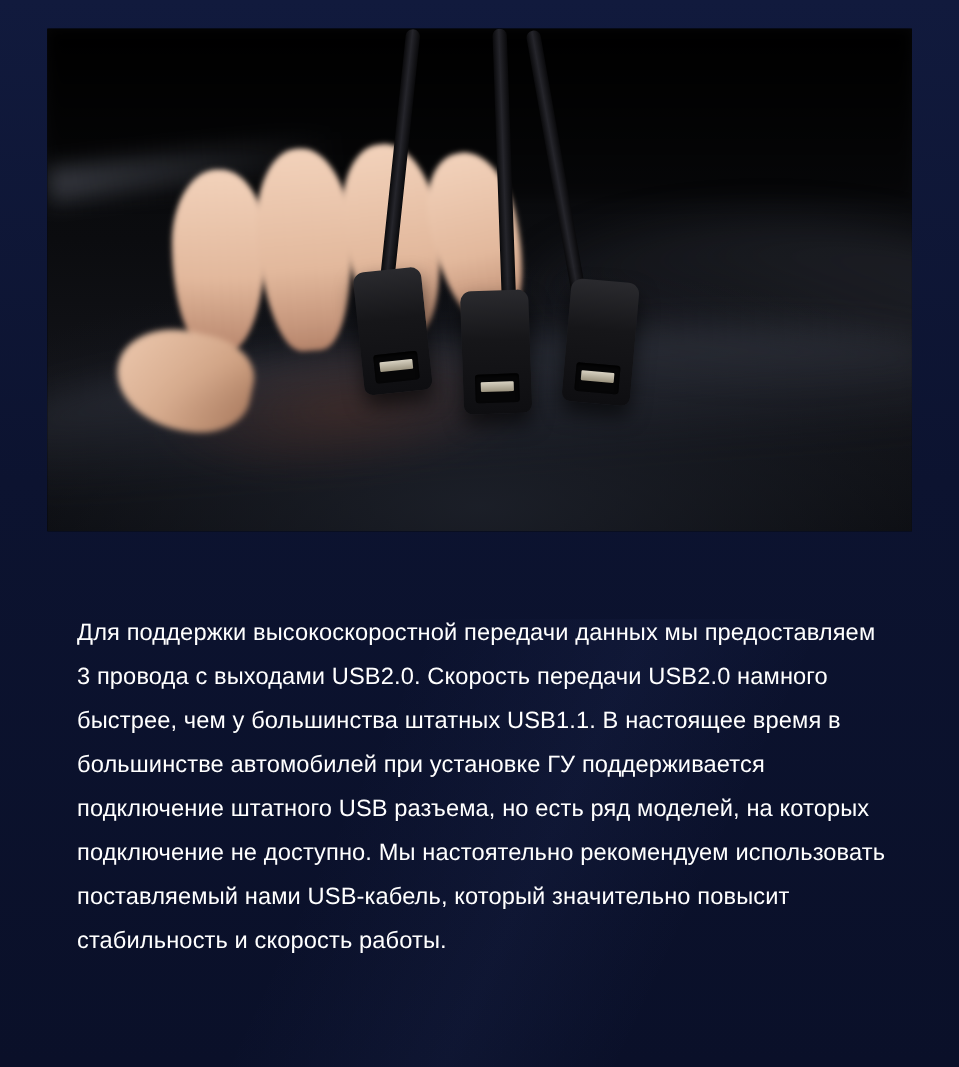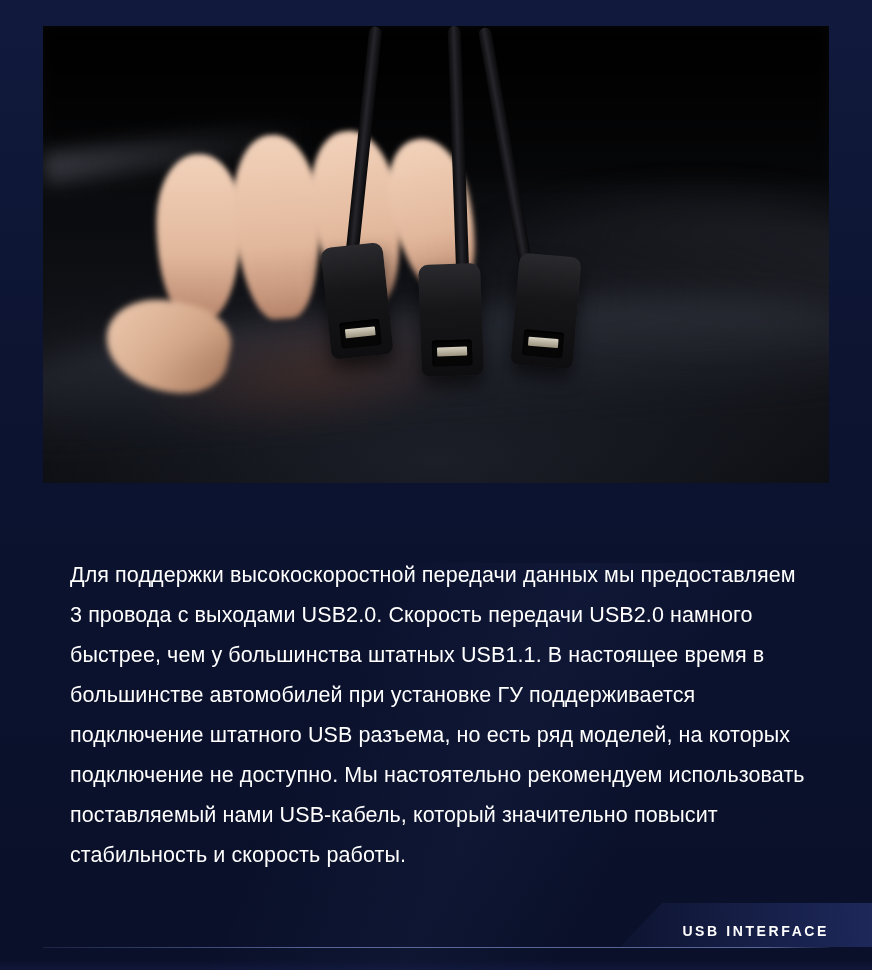--- a/index.html
+++ b/index.html
@@ -279,19 +279,13 @@
         <div class="port"></div>
       </div>
       <div class="usb usb3">
         <div class="port"></div>
       </div>
     </div>
   </div>
 
   <p class="copy">Для поддержки высокоскоростной передачи данных мы предоставляем 3 провода с выходами USB2.0. Скорость передачи USB2.0 намного быстрее, чем у большинства штатных USB1.1. В настоящее время в большинстве автомобилей при установке ГУ поддерживается подключение штатного USB разъема, но есть ряд моделей, на которых подключение не доступно. Мы настоятельно рекомендуем использовать поставляемый нами USB-кабель, который значительно повысит стабильность и скорость работы.</p>
 
-  <div class="footer">
-    <div class="footer-glow"></div>
-    <div class="footer-band"></div>
-    <div class="footer-line"></div>
-    <div class="footer-label">USB INTERFACE</div>
-  </div>
 </div>
 
 </body></html>

